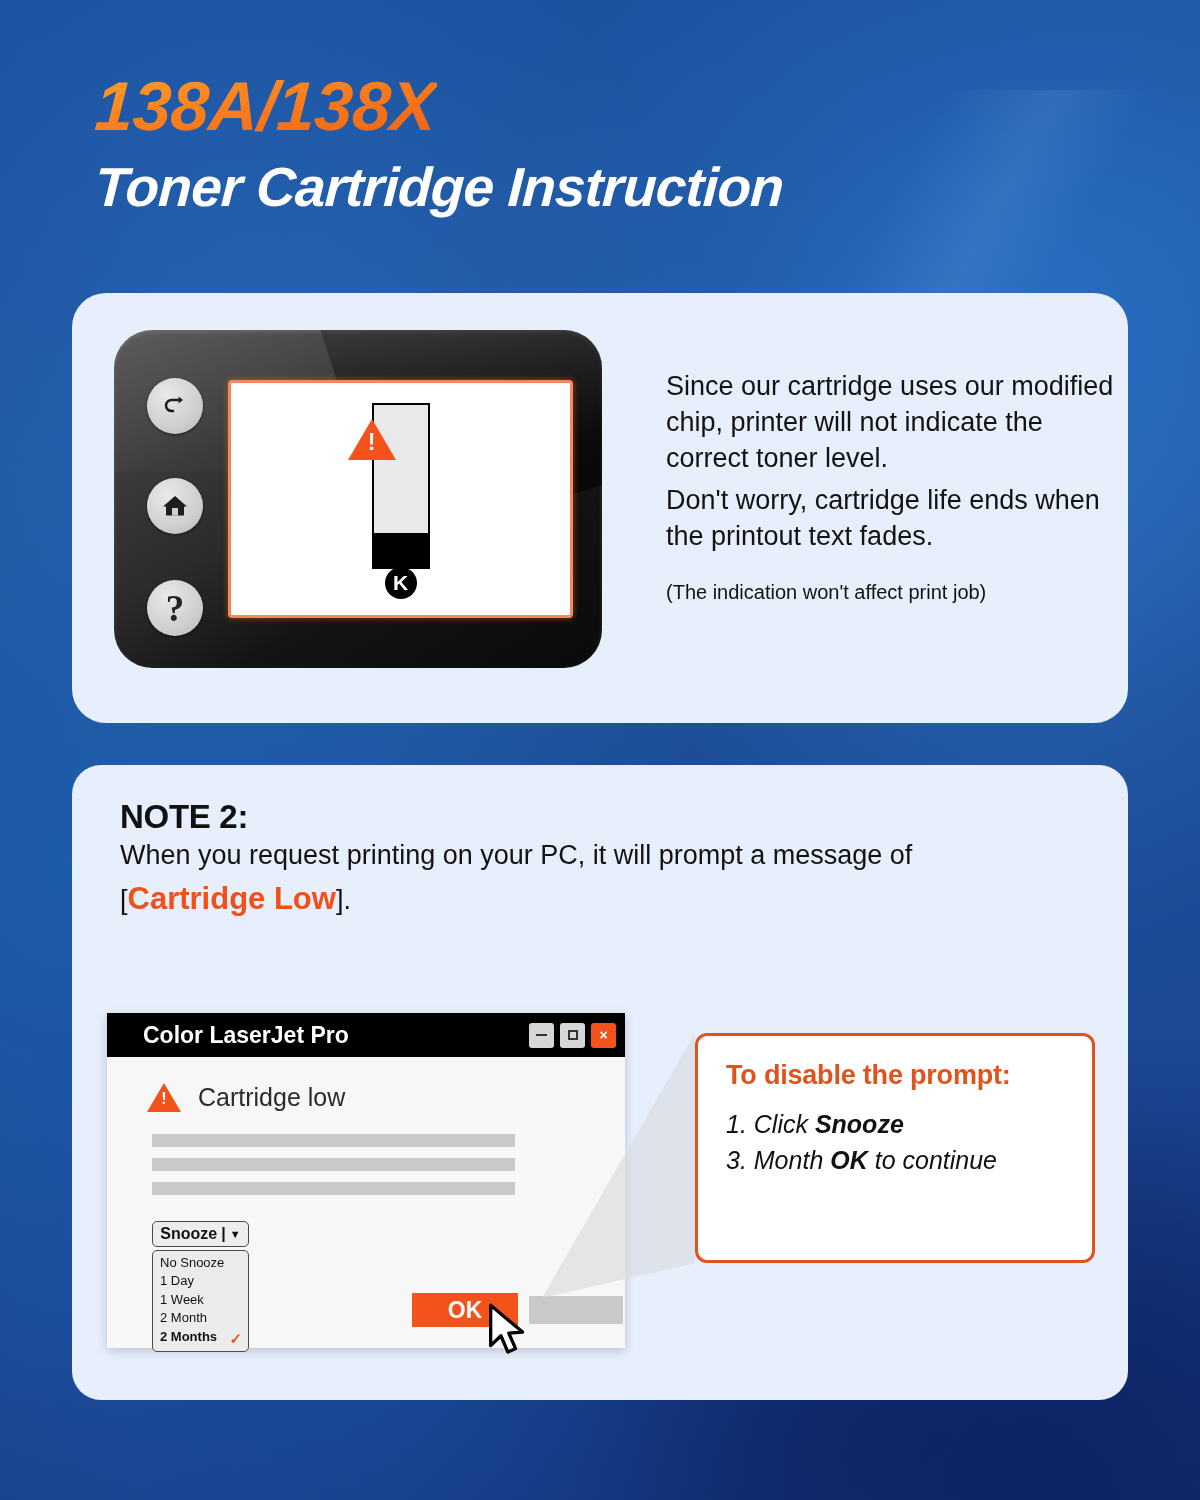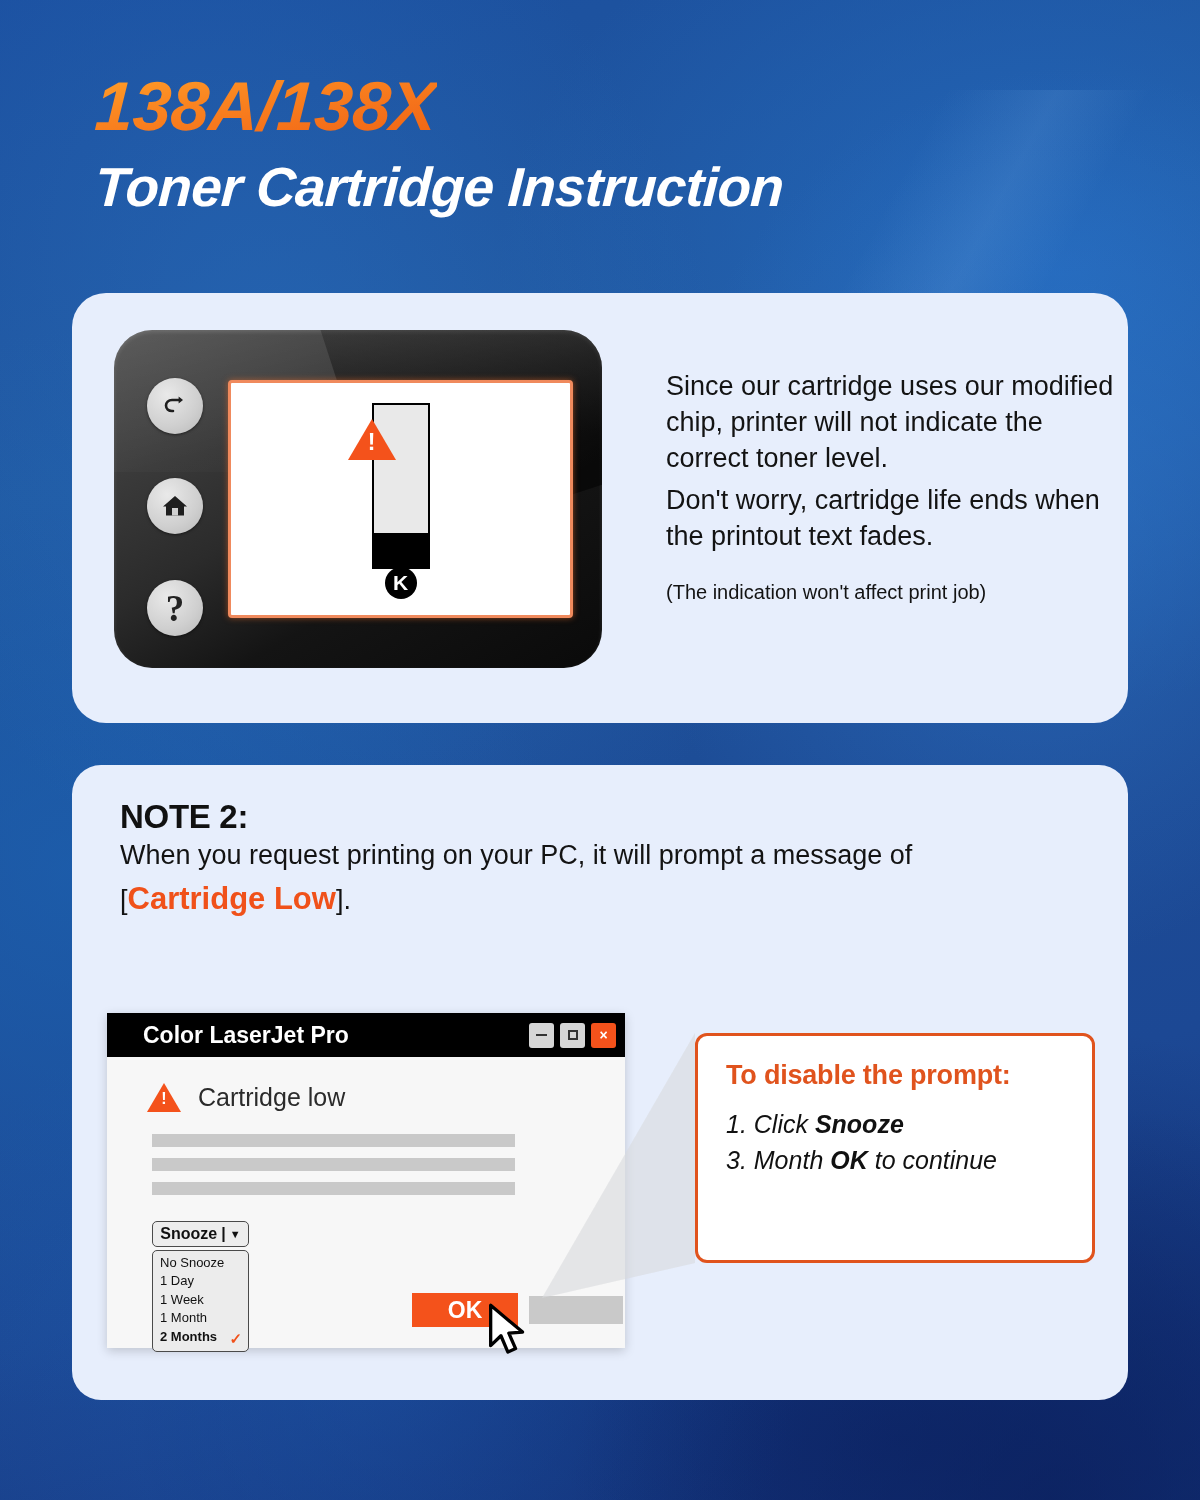--- a/index.html
+++ b/index.html
@@ -555,21 +555,21 @@
         <div class="snooze-item">
           <span>No Snooze</span>
         </div>
         <div class="snooze-item">
           <span>1 Day</span>
         </div>
         <div class="snooze-item">
           <span>1 Week</span>
         </div>
         <div class="snooze-item">
-          <span>1 Month</span>
+          <span>2 Month</span>
         </div>
         <div class="snooze-item selected">
           <span>2 Months</span>
           <span class="snooze-check">✓</span>
         </div>
       </div>
     </div>
 
     <div class="dlg-buttons">
       <div class="ok-btn">OK</div>

